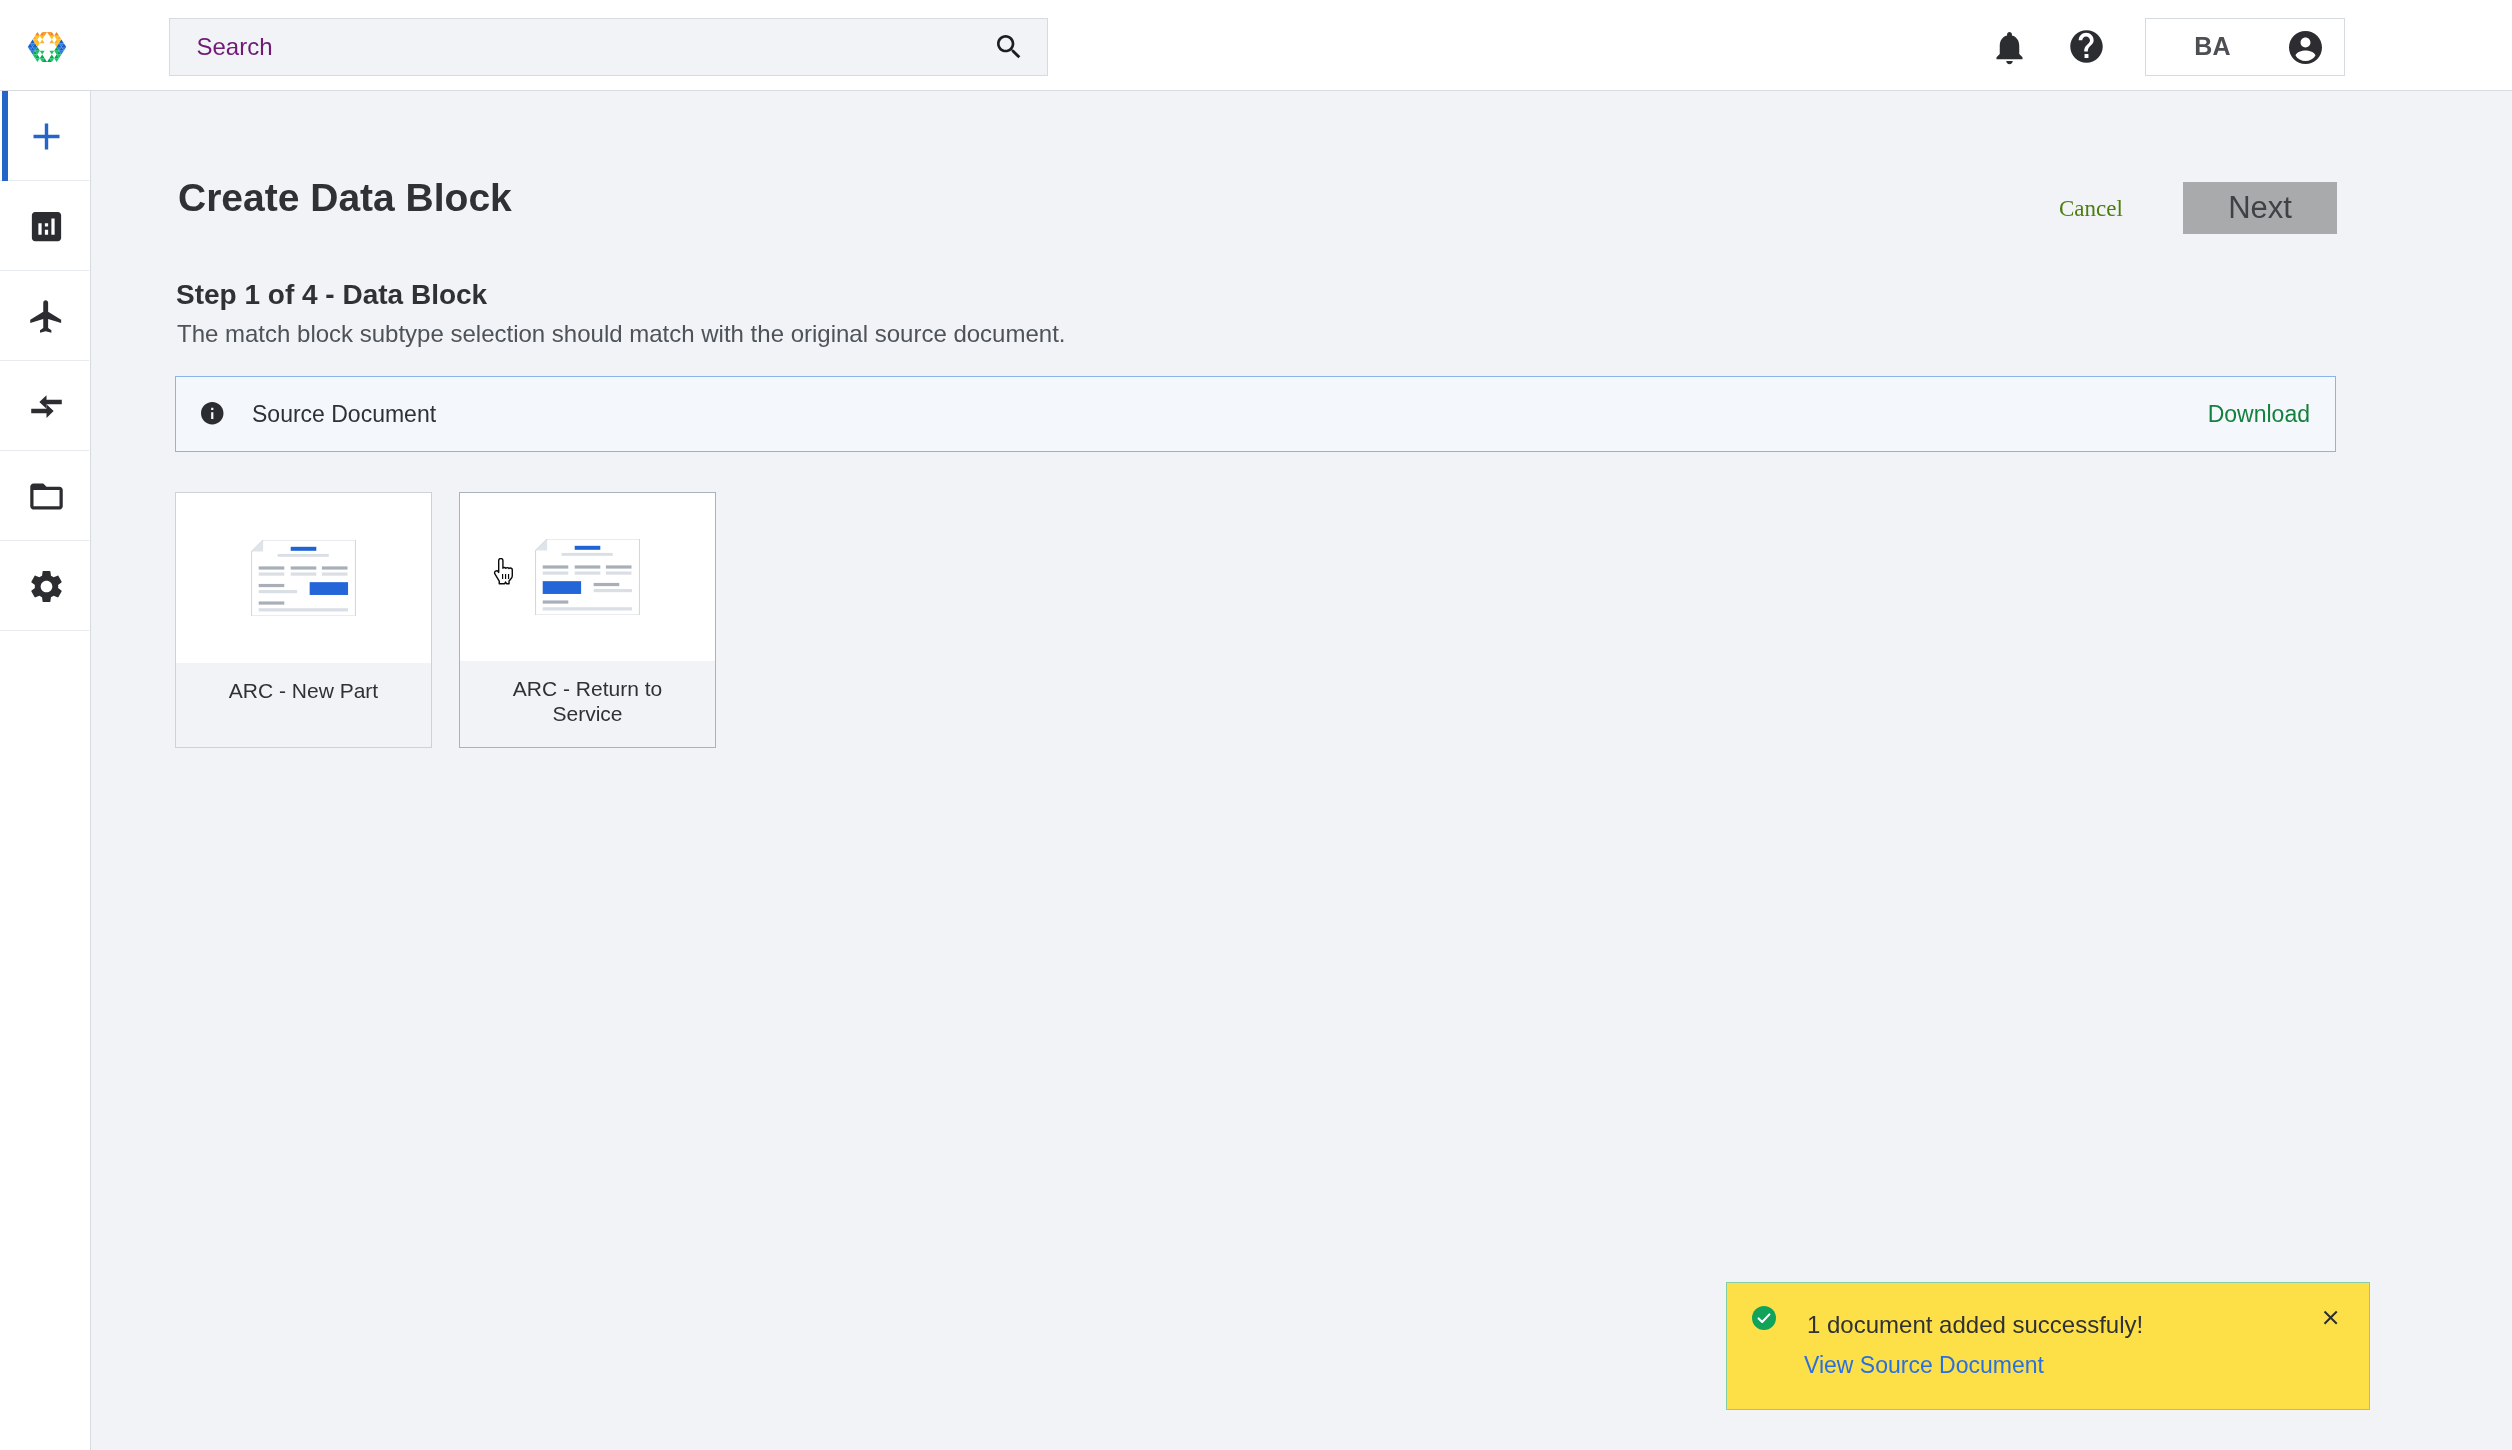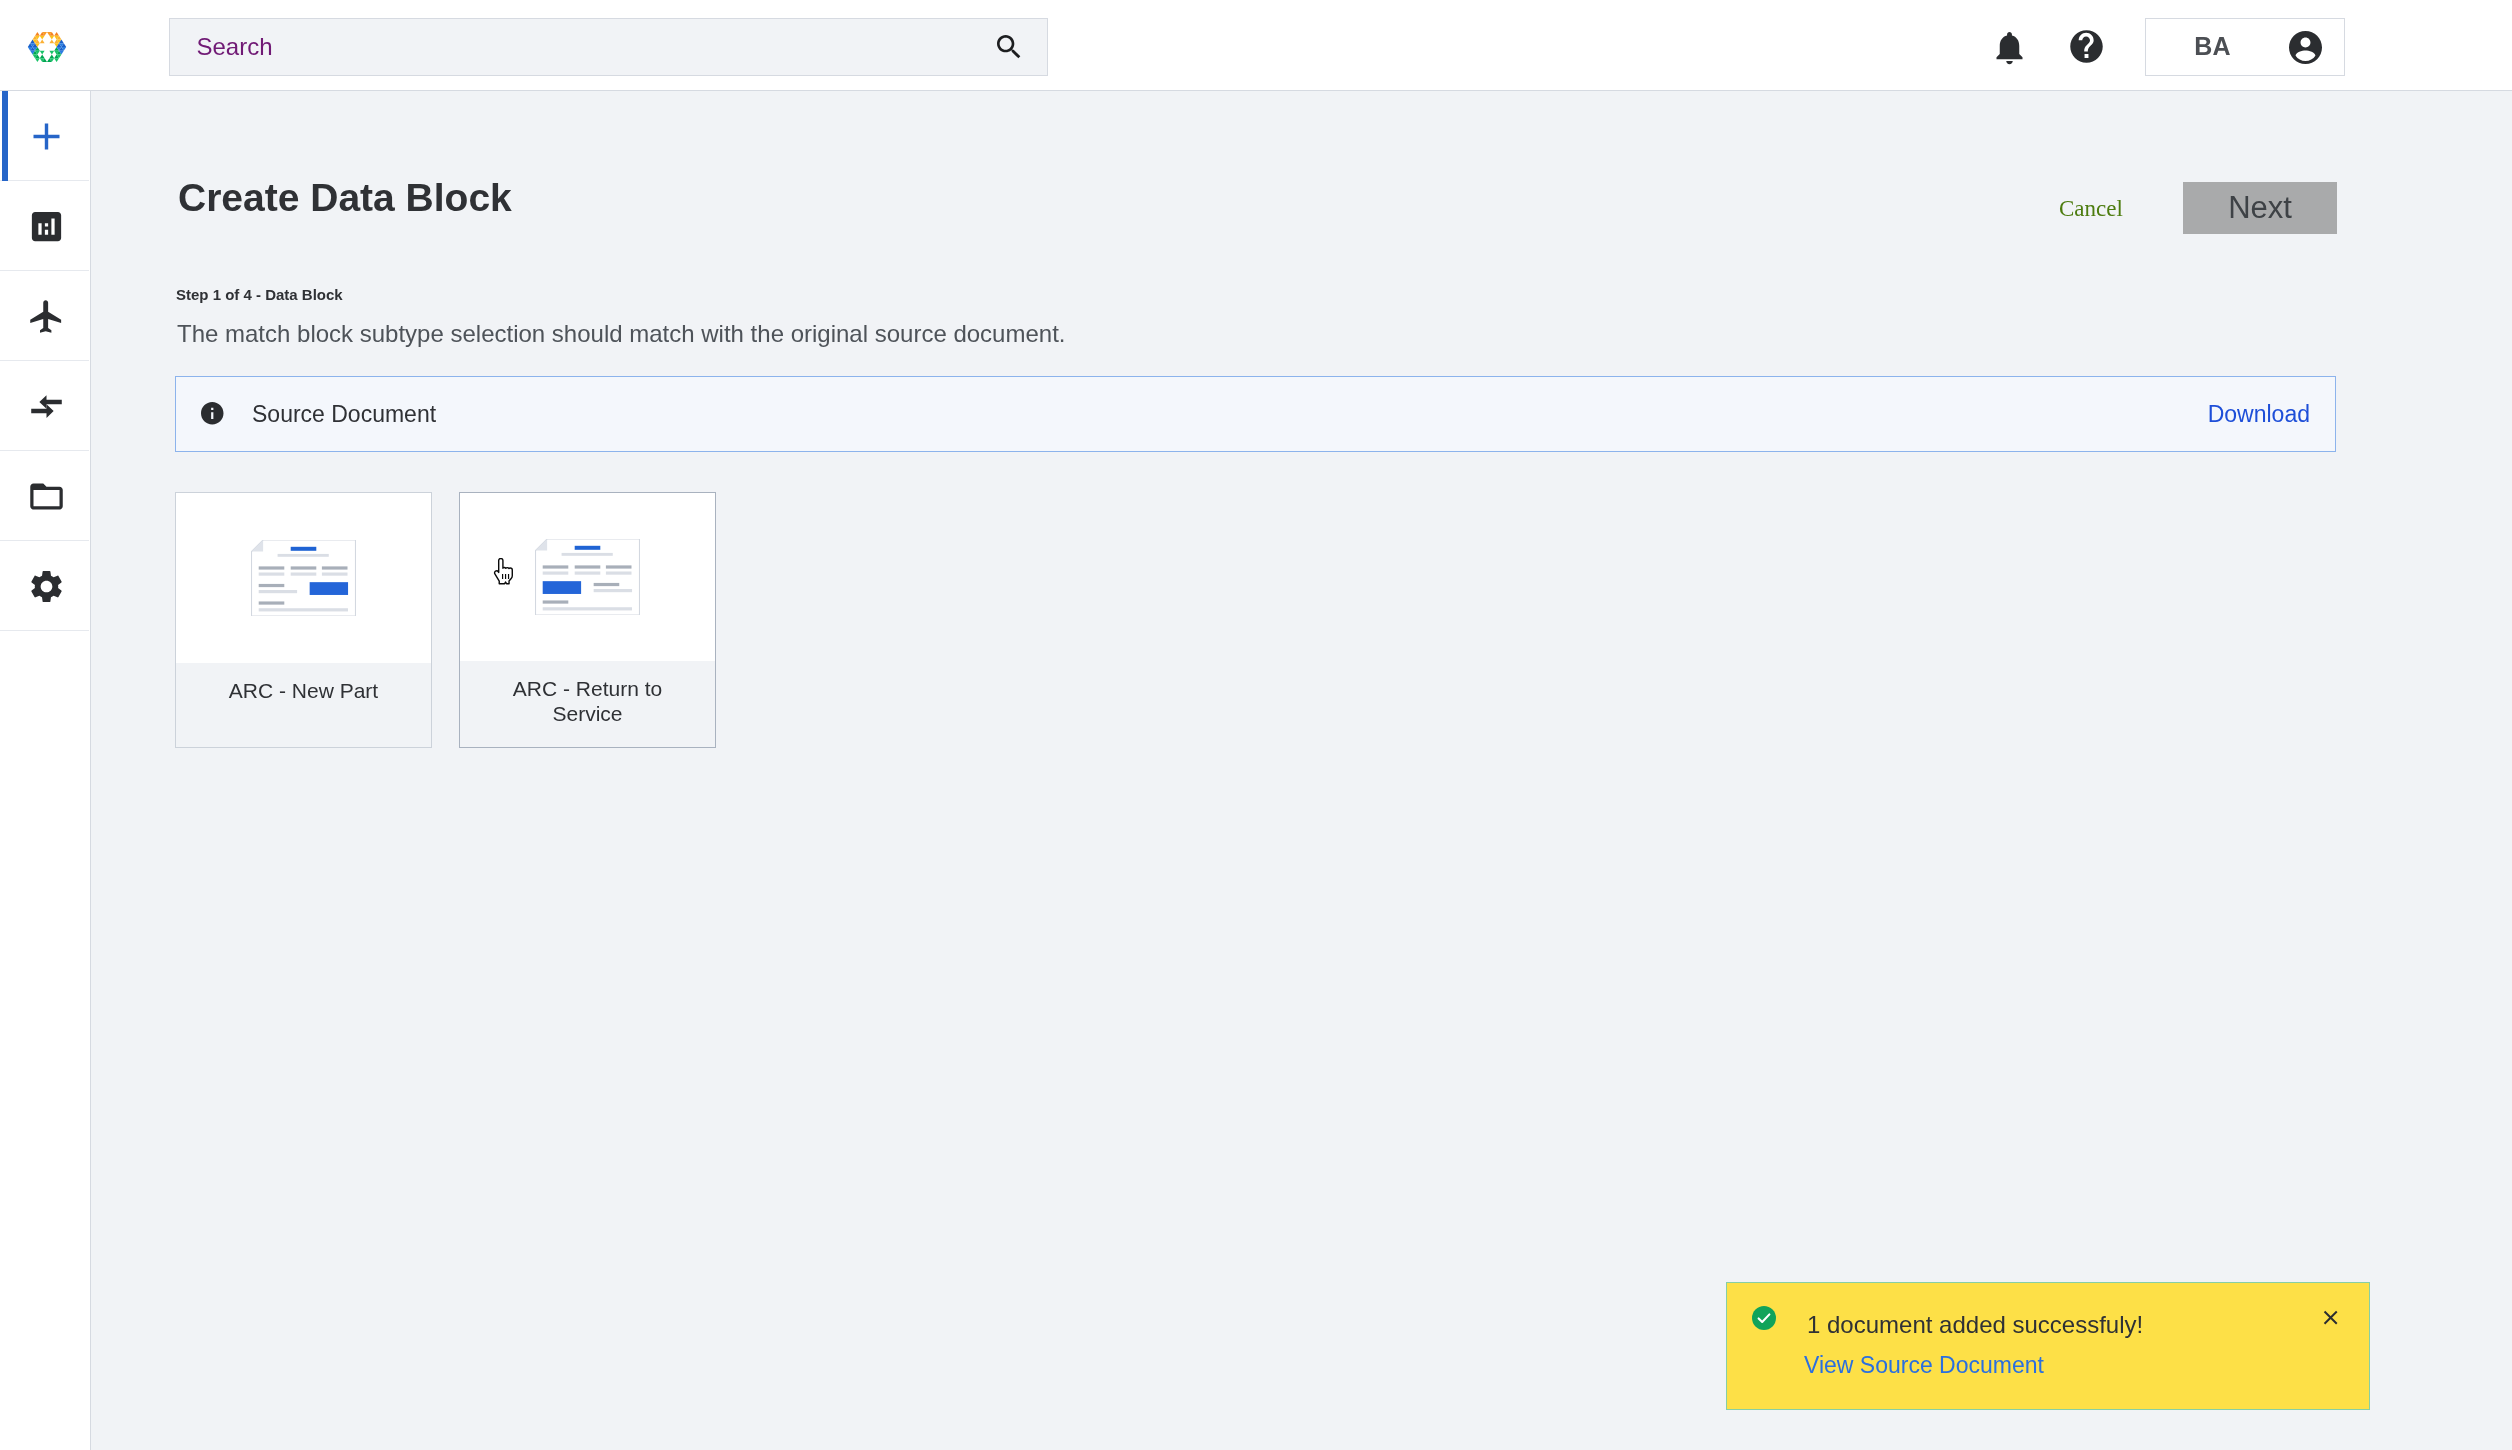--- a/index.html
+++ b/index.html
@@ -64,30 +64,30 @@
   }
   .cancel-link {
     position:absolute; left:1968px; top:101px;
     font-size:23px; color:#4d7c0f; cursor:pointer; line-height:34px;font-family:Liberation Serif, serif;
   }
   .next-btn {
     position:absolute; left:2092px; top:91px; width:154px; height:52px;
     background:#a9aaab; border:none; color:#3e4246; font-size:31px;
     font-family:"Liberation Sans", sans-serif; cursor:default; padding:0;
   }
-  .steptitle { position:absolute; left:85px; top:190px; font-size:15px; font-weight:bold; color:#2f3135; line-height:27px; }
+  .steptitle { position:absolute; left:85px; top:190px; font-size:28px; font-weight:bold; color:#2f3135; line-height:27px; }
   .stepdesc  { position:absolute; left:86px; top:228px; font-size:24px; color:#4e5359; line-height:29px; }
 
   .srcbanner {
     position:absolute; left:84px; top:285px; width:2161px; height:76px;
     background:#f4f7fc; border:1.6px solid #8cb3ec;
   }
   .srcbanner .ic { position:absolute; left:25px; top:25px; line-height:0; }
   .srcbanner .lbl { position:absolute; left:76px; top:0; height:100%; display:flex; align-items:center; font-size:23px; color:#2f3135; }
-  .srcbanner .dl { position:absolute; right:25px; top:0; height:100%; display:flex; align-items:center; font-size:23px; color:#1d4ed8; }
+  .srcbanner .dl { position:absolute; right:25px; top:0; height:100%; display:flex; align-items:center; font-size:23px; color:#15803d; }
 
   .card {
     position:absolute; top:401px; width:257px; height:256px;
     background:#ffffff; border:0.8px solid #ccd2da;
   }
   .card.c1 { left:84px; }
   .card.c2 { left:368px; border:1.6px solid #a9b2bf; }
   .card .thumb { position:absolute; left:0; top:0; width:100%; height:170px; background:#fff; display:flex; align-items:center; justify-content:center; }
   .card.c2 .thumb { height:168px; }
   .card .cap {

